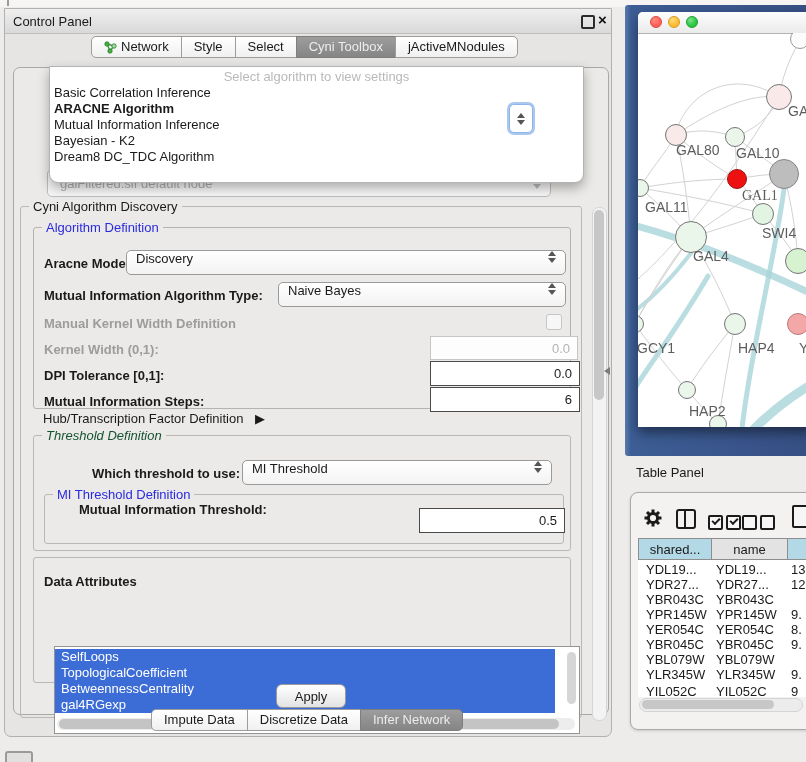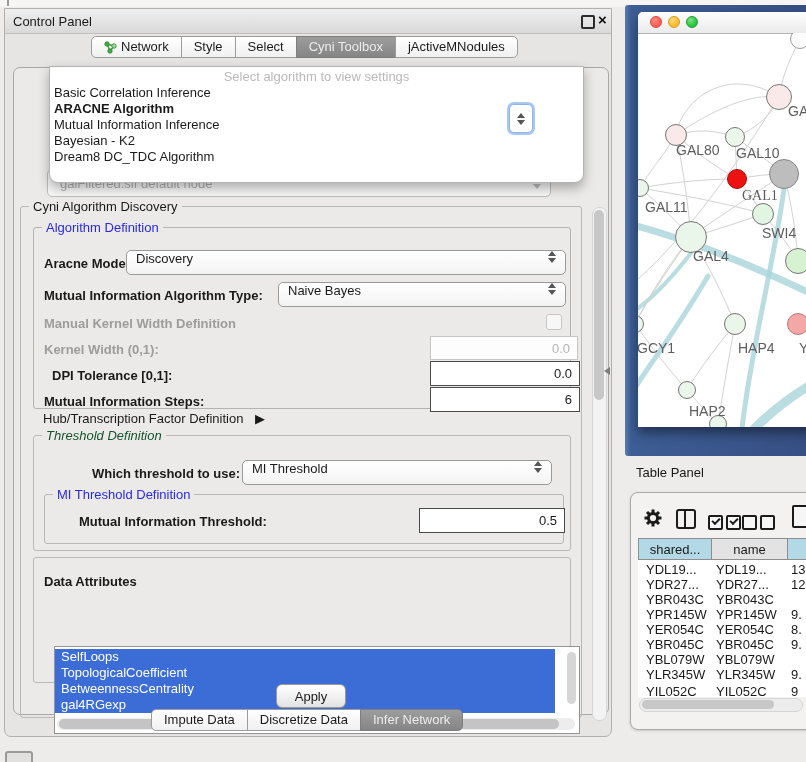--- a/index.html
+++ b/index.html
@@ -162,21 +162,21 @@
           </div>
 
           <span class="lbl dis" style="left:10px;top:88px;">Manual Kernel Width Definition</span>
           <span class="checkbox" style="left:512px;top:86px;"></span>
 
           <span class="lbl dis" style="left:10px;top:114px;">Kernel Width (0,1):</span>
           <div class="field dis" style="left:396px;top:108px;width:132px;height:22px;">
             <span>0.0</span>
           </div>
 
-          <span class="lbl" style="left:10px;top:140px;margin-left:8px;">DPI Tolerance [0,1]:</span>
+          <span class="lbl" style="left:10px;top:140px;">DPI Tolerance [0,1]:</span>
           <div class="field" style="left:396px;top:133px;width:134px;height:23px;">
             <span>0.0</span>
           </div>
 
           <span class="lbl" style="left:10px;top:166px;">Mutual Information Steps:</span>
           <div class="field" style="left:396px;top:159px;width:134px;height:23px;">
             <span>6</span>
           </div>
         </div>
 
@@ -192,21 +192,21 @@
           <div class="combo" style="left:208px;top:24px;width:290px;height:23px;">
             <span class="ctext">MI Threshold</span>
             <span class="spin">
                 <i class="up"></i>
                 <i class="dn"></i>
               </span>
           </div>
 
           <div class="group" style="left:10px;top:58px;width:518px;height:48px;">
             <span class="gtitle blue">MI Threshold Definition</span>
-            <span class="lbl" style="left:10px;top:19px;padding-left:24px;">Mutual Information Threshold:</span>
+            <span class="lbl" style="left:10px;top:7px;padding-left:24px;">Mutual Information Threshold:</span>
             <div class="field" style="left:374px;top:13px;width:130px;height:23px;">
               <span>0.5</span>
             </div>
           </div>
         </div>
 
         <div class="group" style="left:12px;top:350px;width:536px;height:124px;">
           <span class="lbl" style="left:10px;top:16px;">Data Attributes</span>
         </div>
       </div>

